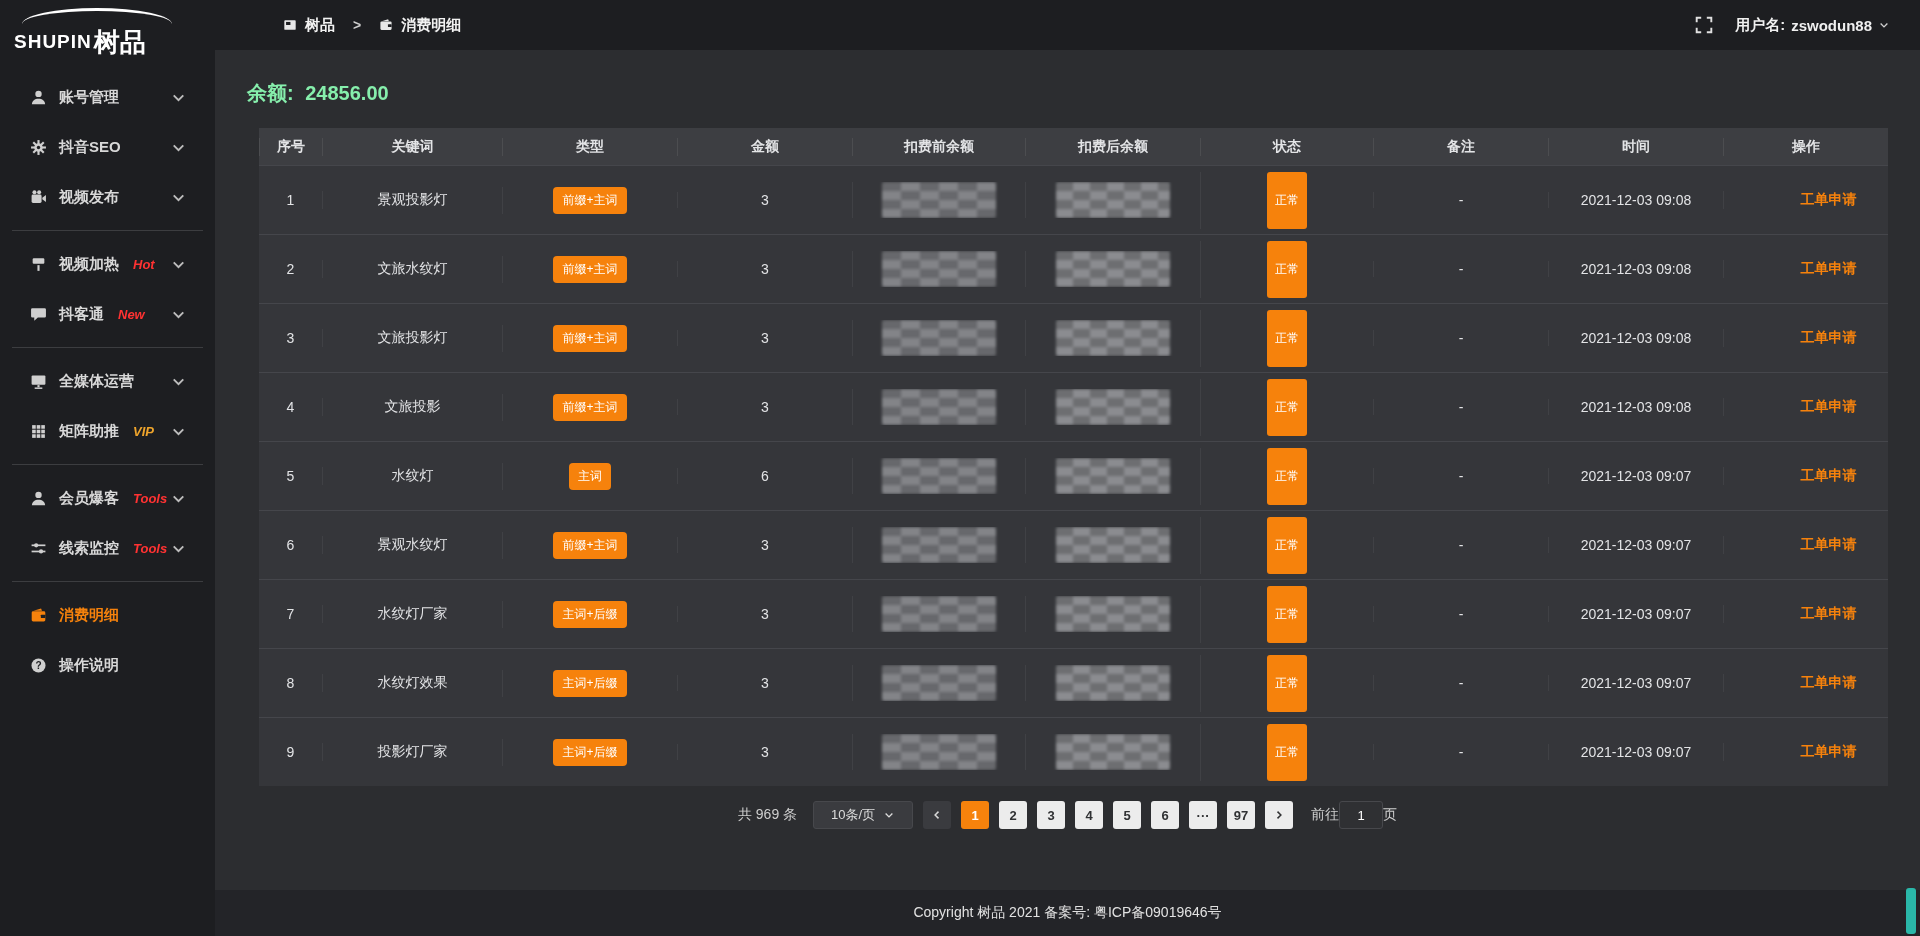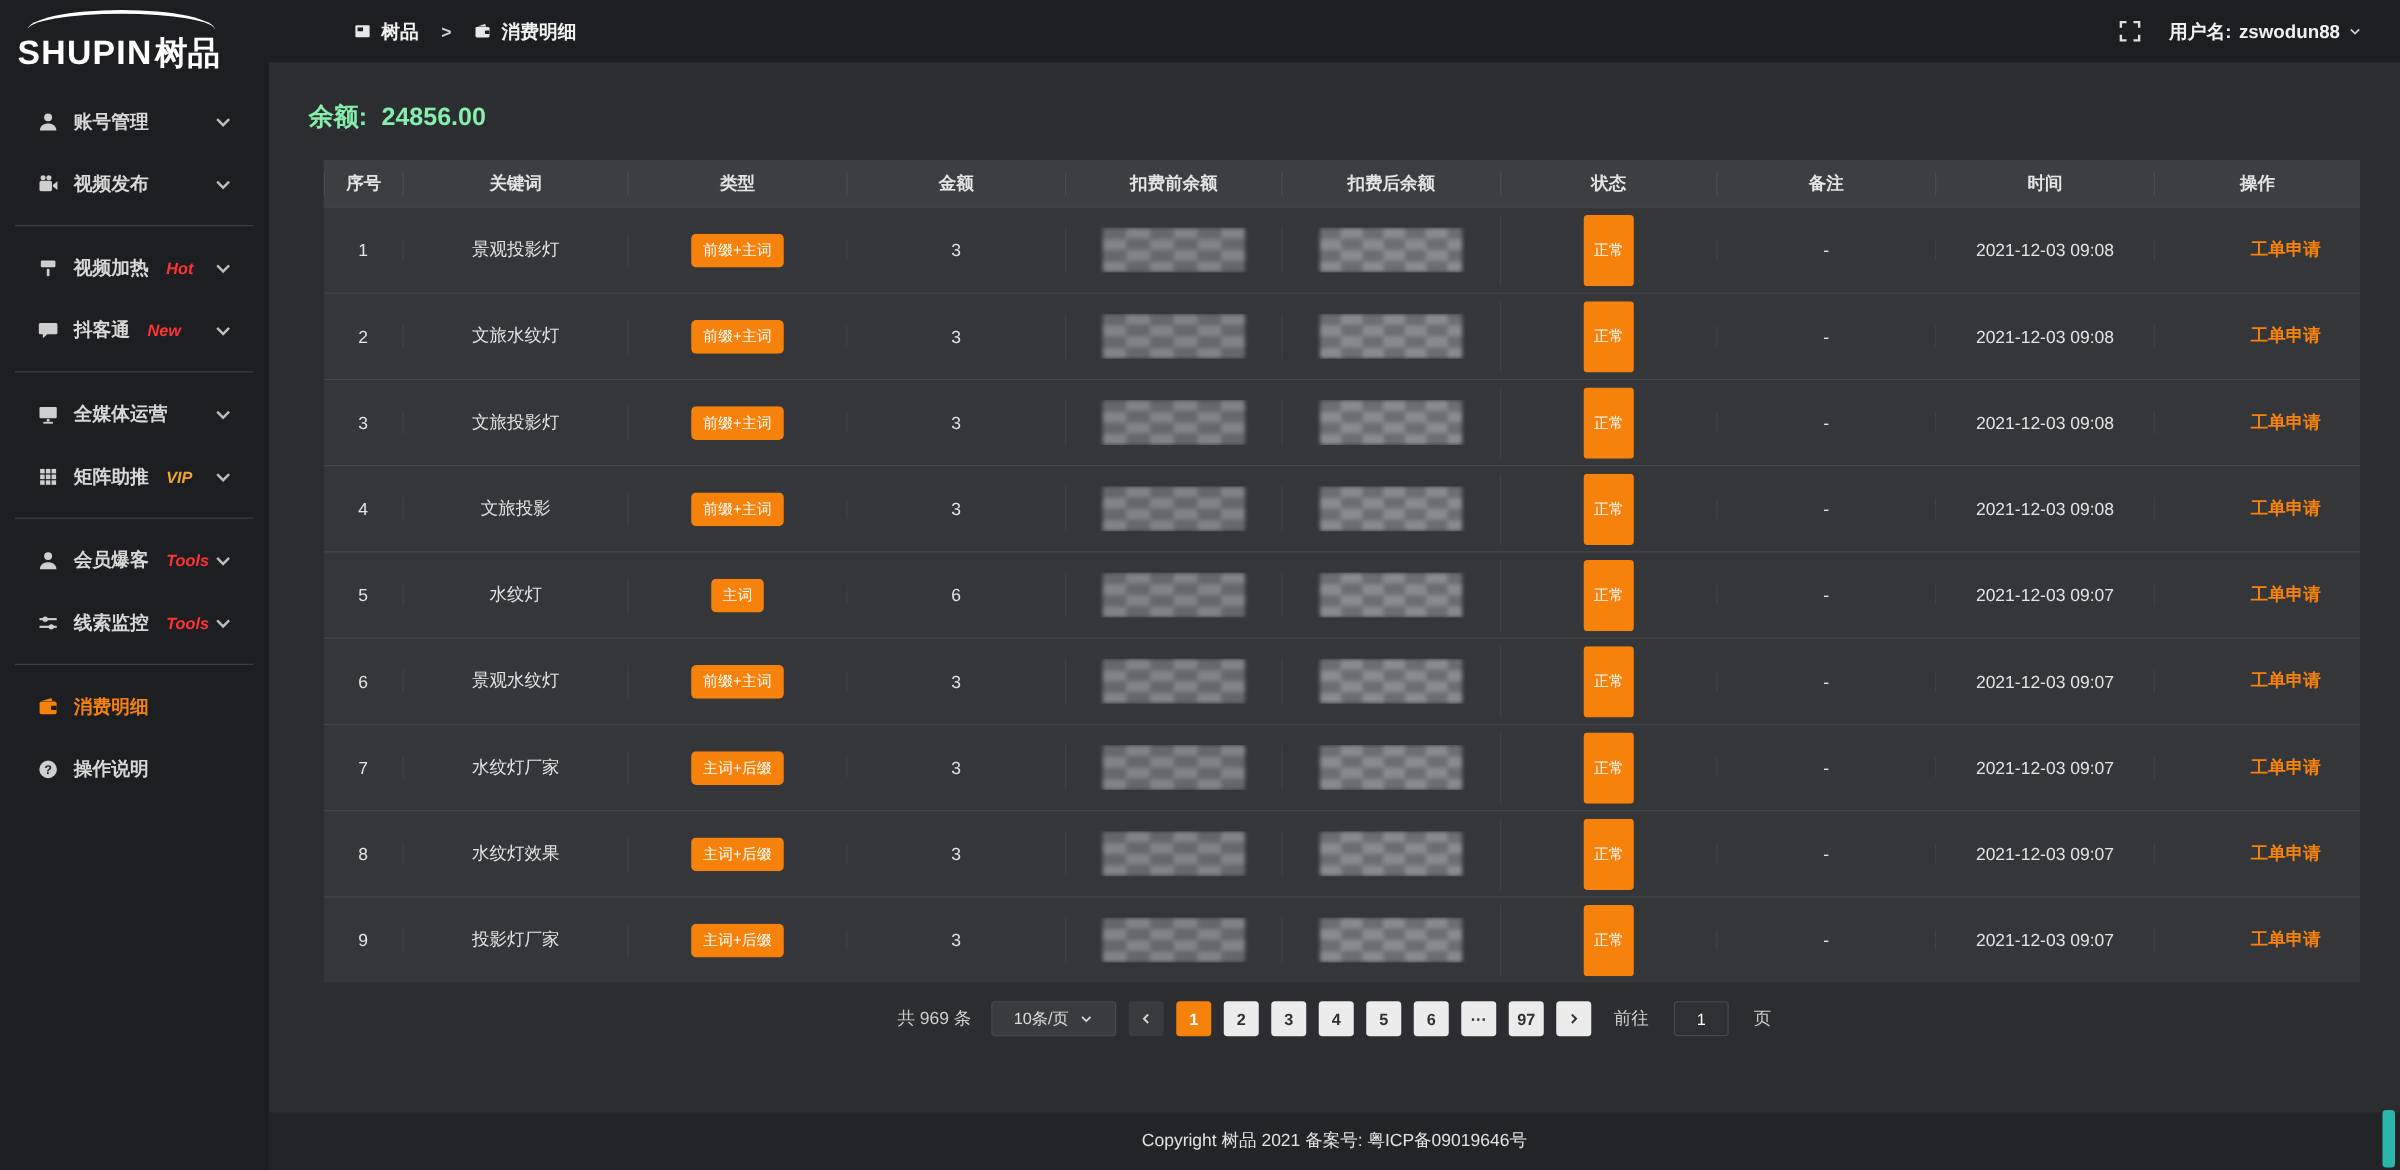--- a/index.html
+++ b/index.html
@@ -3,21 +3,21 @@
 <meta charset="utf-8">
 <style>
   * { margin:0; padding:0; box-sizing:border-box; }
   html,body { width:1920px; height:936px; overflow:hidden; }
   body { font-family:"Liberation Sans","DejaVu Sans",sans-serif; background:#2c2d30; color:#e6e6e6; position:relative; }
 
   
   .sidebar { position:absolute; left:0; top:0; bottom:0; width:215px; background:#1d1e21; z-index:3; }
   .logo { height:64px; display:flex; align-items:center; padding:10px 0 0 14px; }
   .logo-arc { position:absolute; left:22px; top:8px; width:150px; height:16px; border:3px solid #fff; border-bottom:none; border-left:none; border-right:none; border-radius:50% 50% 0 0 / 100% 100% 0 0; }
-  .logo-text { font-size:27px; font-weight:800; color:#fff; letter-spacing:1px; margin-top:10px; }
+  .logo-text { font-size:19px; font-weight:800; color:#fff; letter-spacing:1px; margin-top:10px; }
   .logo-cn { font-size:26px; font-weight:800; color:#fff; margin-top:10px; margin-left:2px; }
   .menu { margin-top:8px; }
   .mi { height:50px; display:flex; align-items:center; padding:0 16px 0 30px; color:#d8d8d8; font-size:15px; font-weight:600; cursor:pointer; }
   .mi .icn { width:17px; height:17px; flex:none; margin-right:12px; color:#cfcfcf; }
   .mi.active, .mi.active .icn { color:#f6820c; }
   .mi .lbl { white-space:nowrap; }
   .mi .tag { font-style:italic; font-weight:700; font-size:13px; margin-left:14px; }
   .tag.red { color:#ff3232; }
   .tag.gold { color:#efa52c; }
   .mi .chev { margin-left:auto; color:#bdbdbd; }
@@ -54,21 +54,21 @@
                background:repeating-conic-gradient(#97989c 0% 25%, #757679 0% 50%) 0 0 / 34px 18px; }
   .action { color:#f6820c; cursor:pointer; text-decoration:none; font-weight:600;margin-left:45px; }
 
   
   .pager { margin-top:15px; display:flex; align-items:center; justify-content:center; gap:10px; font-size:14px; color:#cfcfcf; }
   .pager .total { margin-right:6px; }
   .psize { display:flex; align-items:center; justify-content:center; gap:8px; width:100px; height:28px; background:#3a3b3f; border:1px solid #47484c; border-radius:3px; color:#dcdcdc; font-size:13px; cursor:pointer; }
   .pbtn { min-width:28px; height:28px; display:flex; align-items:center; justify-content:center; border-radius:3px; background:#ececec; color:#303133; font-size:13px; font-weight:700; cursor:pointer; }
   .pbtn.dark { background:#3a3b3f; color:#d8d8d8; }
   .pbtn.active { background:#f6820c; color:#fff; }
-  .goto { display:flex; align-items:center; gap:20px; margin-left:8px; }
+  .goto { display:flex; align-items:center; gap:0; margin-left:8px; }
   .goto input { width:44px; height:28px; background:#2f3033; border:1px solid #47484c; border-radius:3px; color:#fff; text-align:center; font-size:13px; font-family:inherit; }
 
   
   .footer { position:absolute; left:0; right:0; bottom:0; height:46px; background:#232428; display:flex; align-items:center; justify-content:center; font-size:14px; color:#e2e2e2; }
   .corner-bar { position:absolute; right:4px; bottom:2px; width:10px; height:46px; background:#2ab7a9; border-radius:3px; z-index:5; }
 
   .icn svg { width:100%; height:100%; display:block; }
   .chev { width:12px; height:12px; }
 </style>
 </head>
@@ -92,20 +92,40 @@
           </svg>
         </span>
       <span class="lbl">账号管理</span>
       <span class="chev icn">
           <svg viewBox="0 0 16 16" fill="none" stroke="currentColor" stroke-width="1.8">
             <path d="M3.5 6l4.5 4.5L12.5 6"></path>
           </svg>
         </span>
     </div>
 
+    <div class="mi">
+      <span class="icn">
+          <svg viewBox="0 0 16 16" fill="currentColor">
+            <g>
+              <rect x="7" y="1" width="2" height="14"></rect>
+              <rect x="7" y="1" width="2" height="14" transform="rotate(45 8 8)"></rect>
+              <rect x="7" y="1" width="2" height="14" transform="rotate(90 8 8)"></rect>
+              <rect x="7" y="1" width="2" height="14" transform="rotate(135 8 8)"></rect>
+              <circle cx="8" cy="8" r="4"></circle>
+            </g>
+            <circle cx="8" cy="8" r="1.6" fill="#1d1e21"></circle>
+          </svg>
+        </span>
+      <span class="lbl">抖音SEO</span>
+      <span class="chev icn">
+          <svg viewBox="0 0 16 16" fill="none" stroke="currentColor" stroke-width="1.8">
+            <path d="M3.5 6l4.5 4.5L12.5 6"></path>
+          </svg>
+        </span>
+    </div>
 
     <div class="mi">
       <span class="icn">
           <svg viewBox="0 0 16 16" fill="currentColor">
             <circle cx="4.2" cy="3" r="1.9"></circle>
             <circle cx="8.6" cy="3" r="1.9"></circle>
             <rect x="1.5" y="5.2" width="9.4" height="8" rx="1.4"></rect>
             <path d="M11.6 8.2 15 5.6v6.6l-3.4-2.6z"></path>
           </svg>
         </span>

